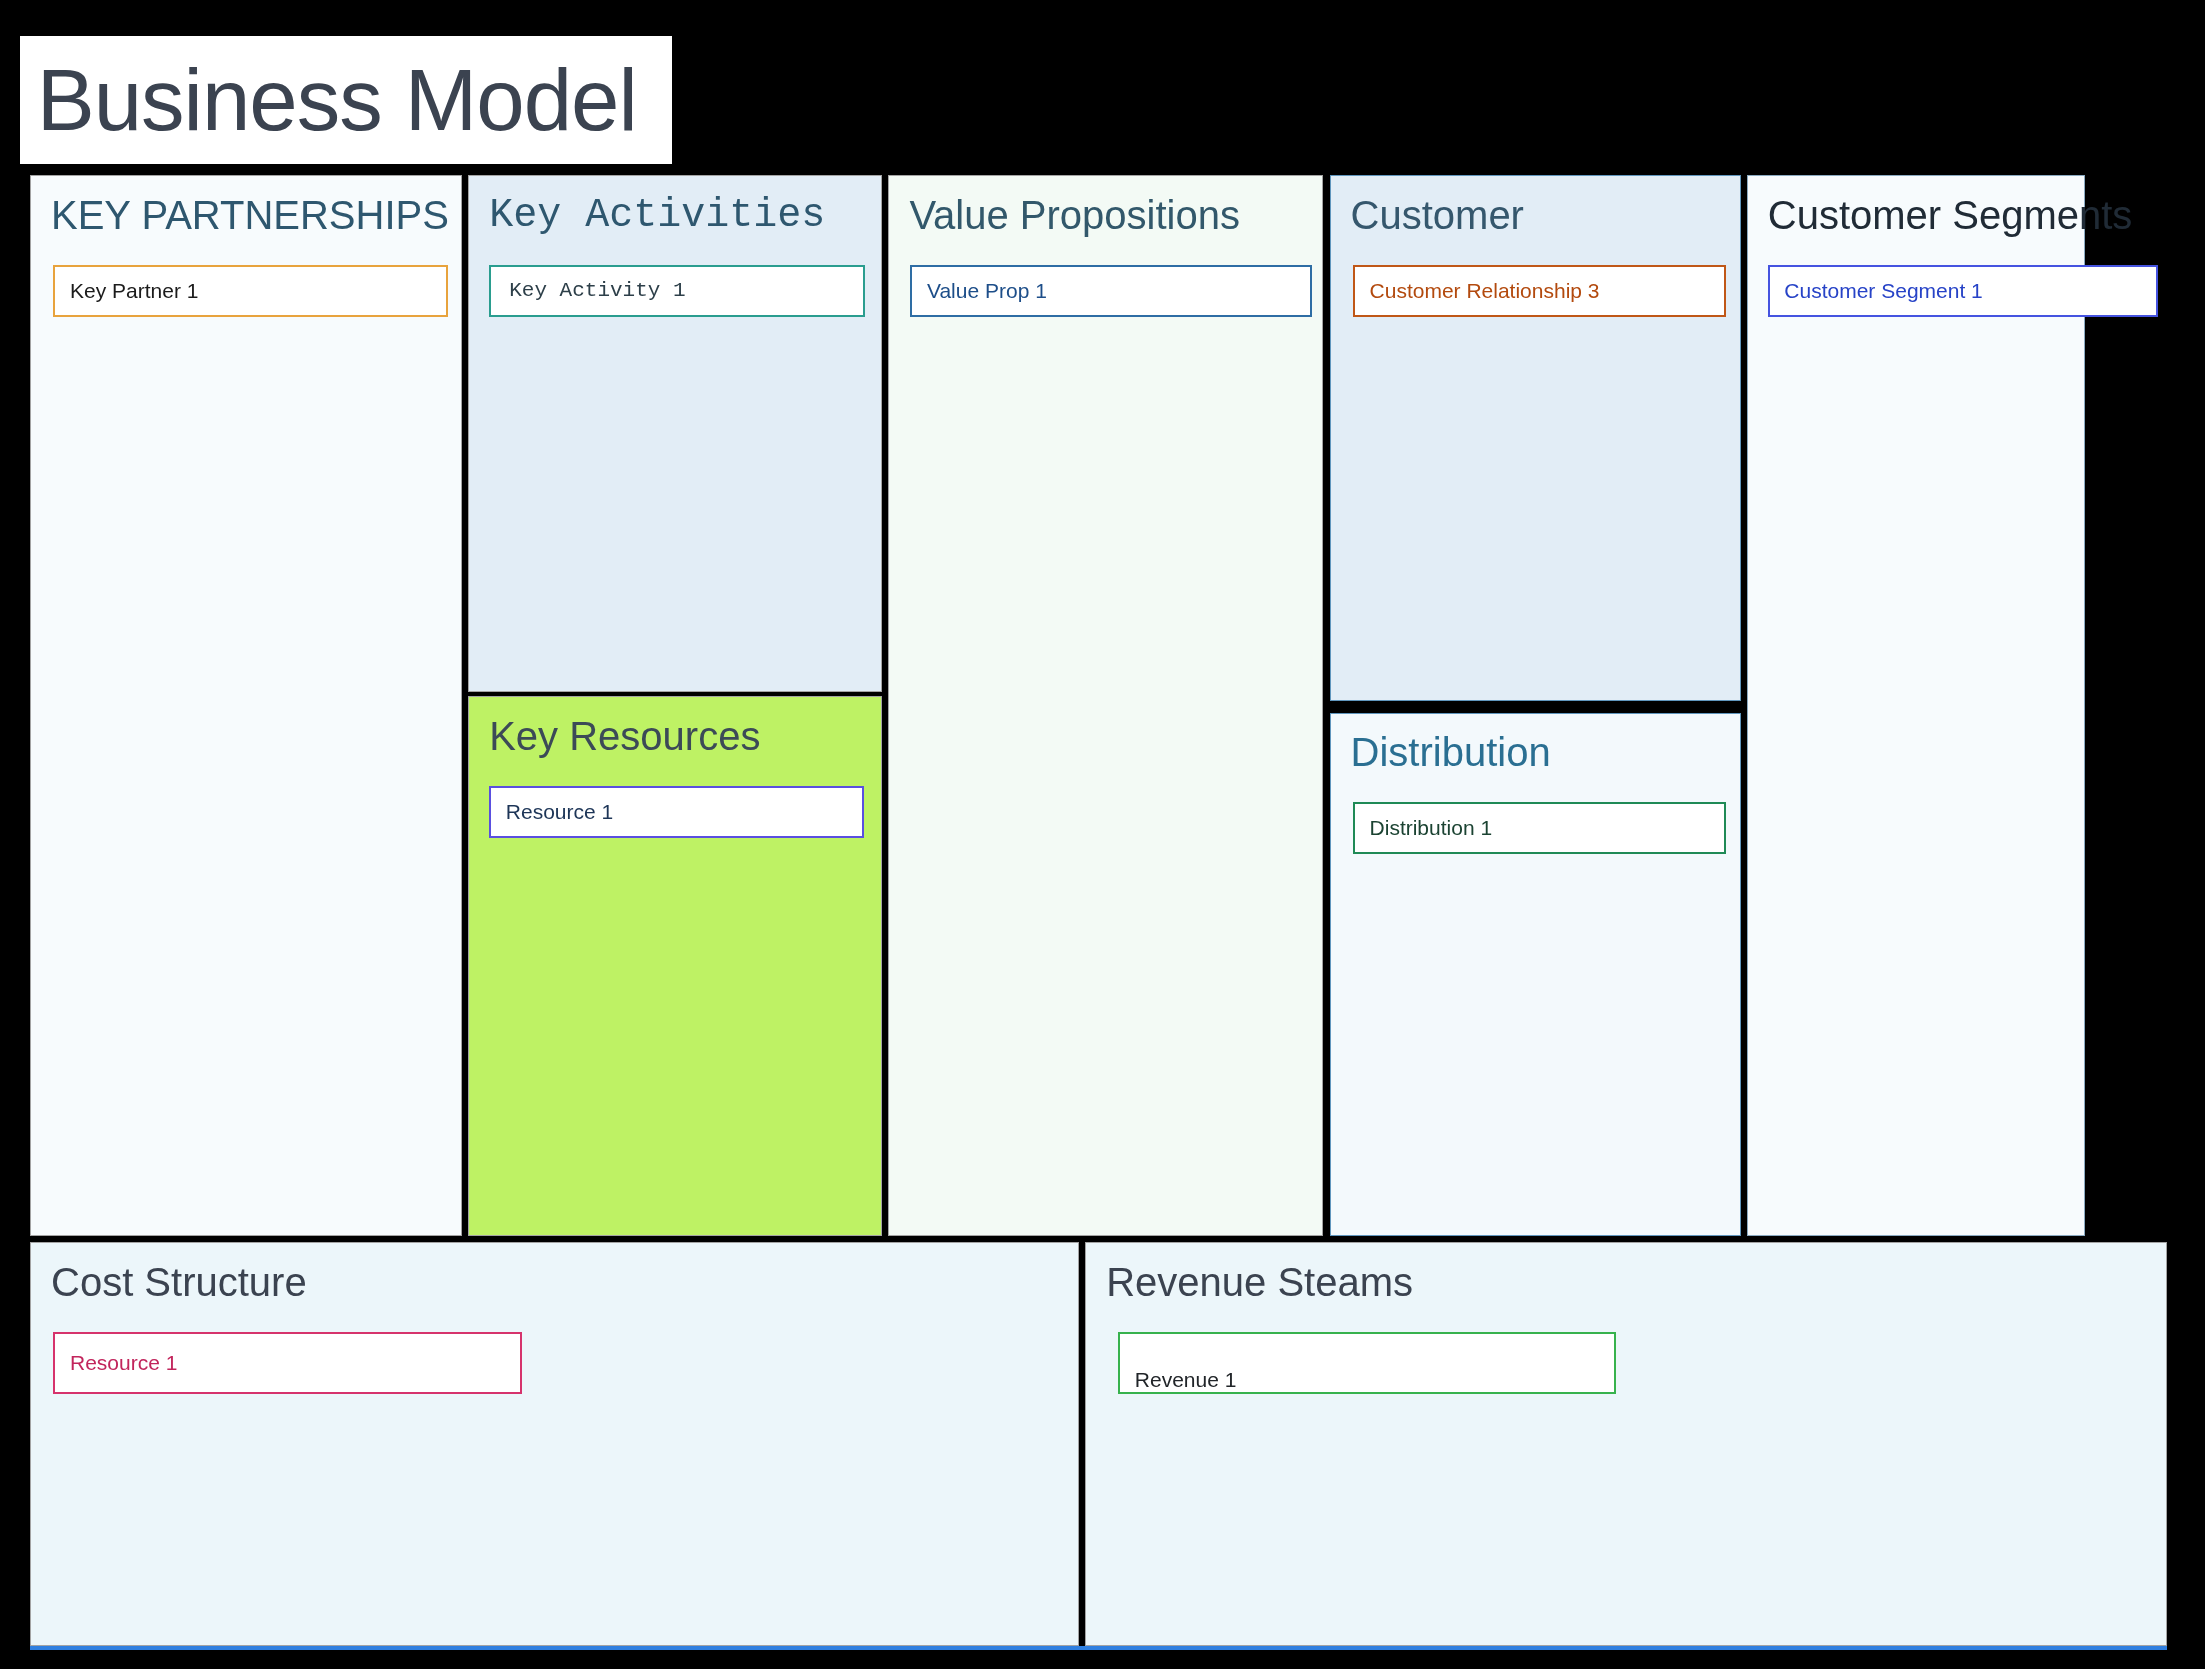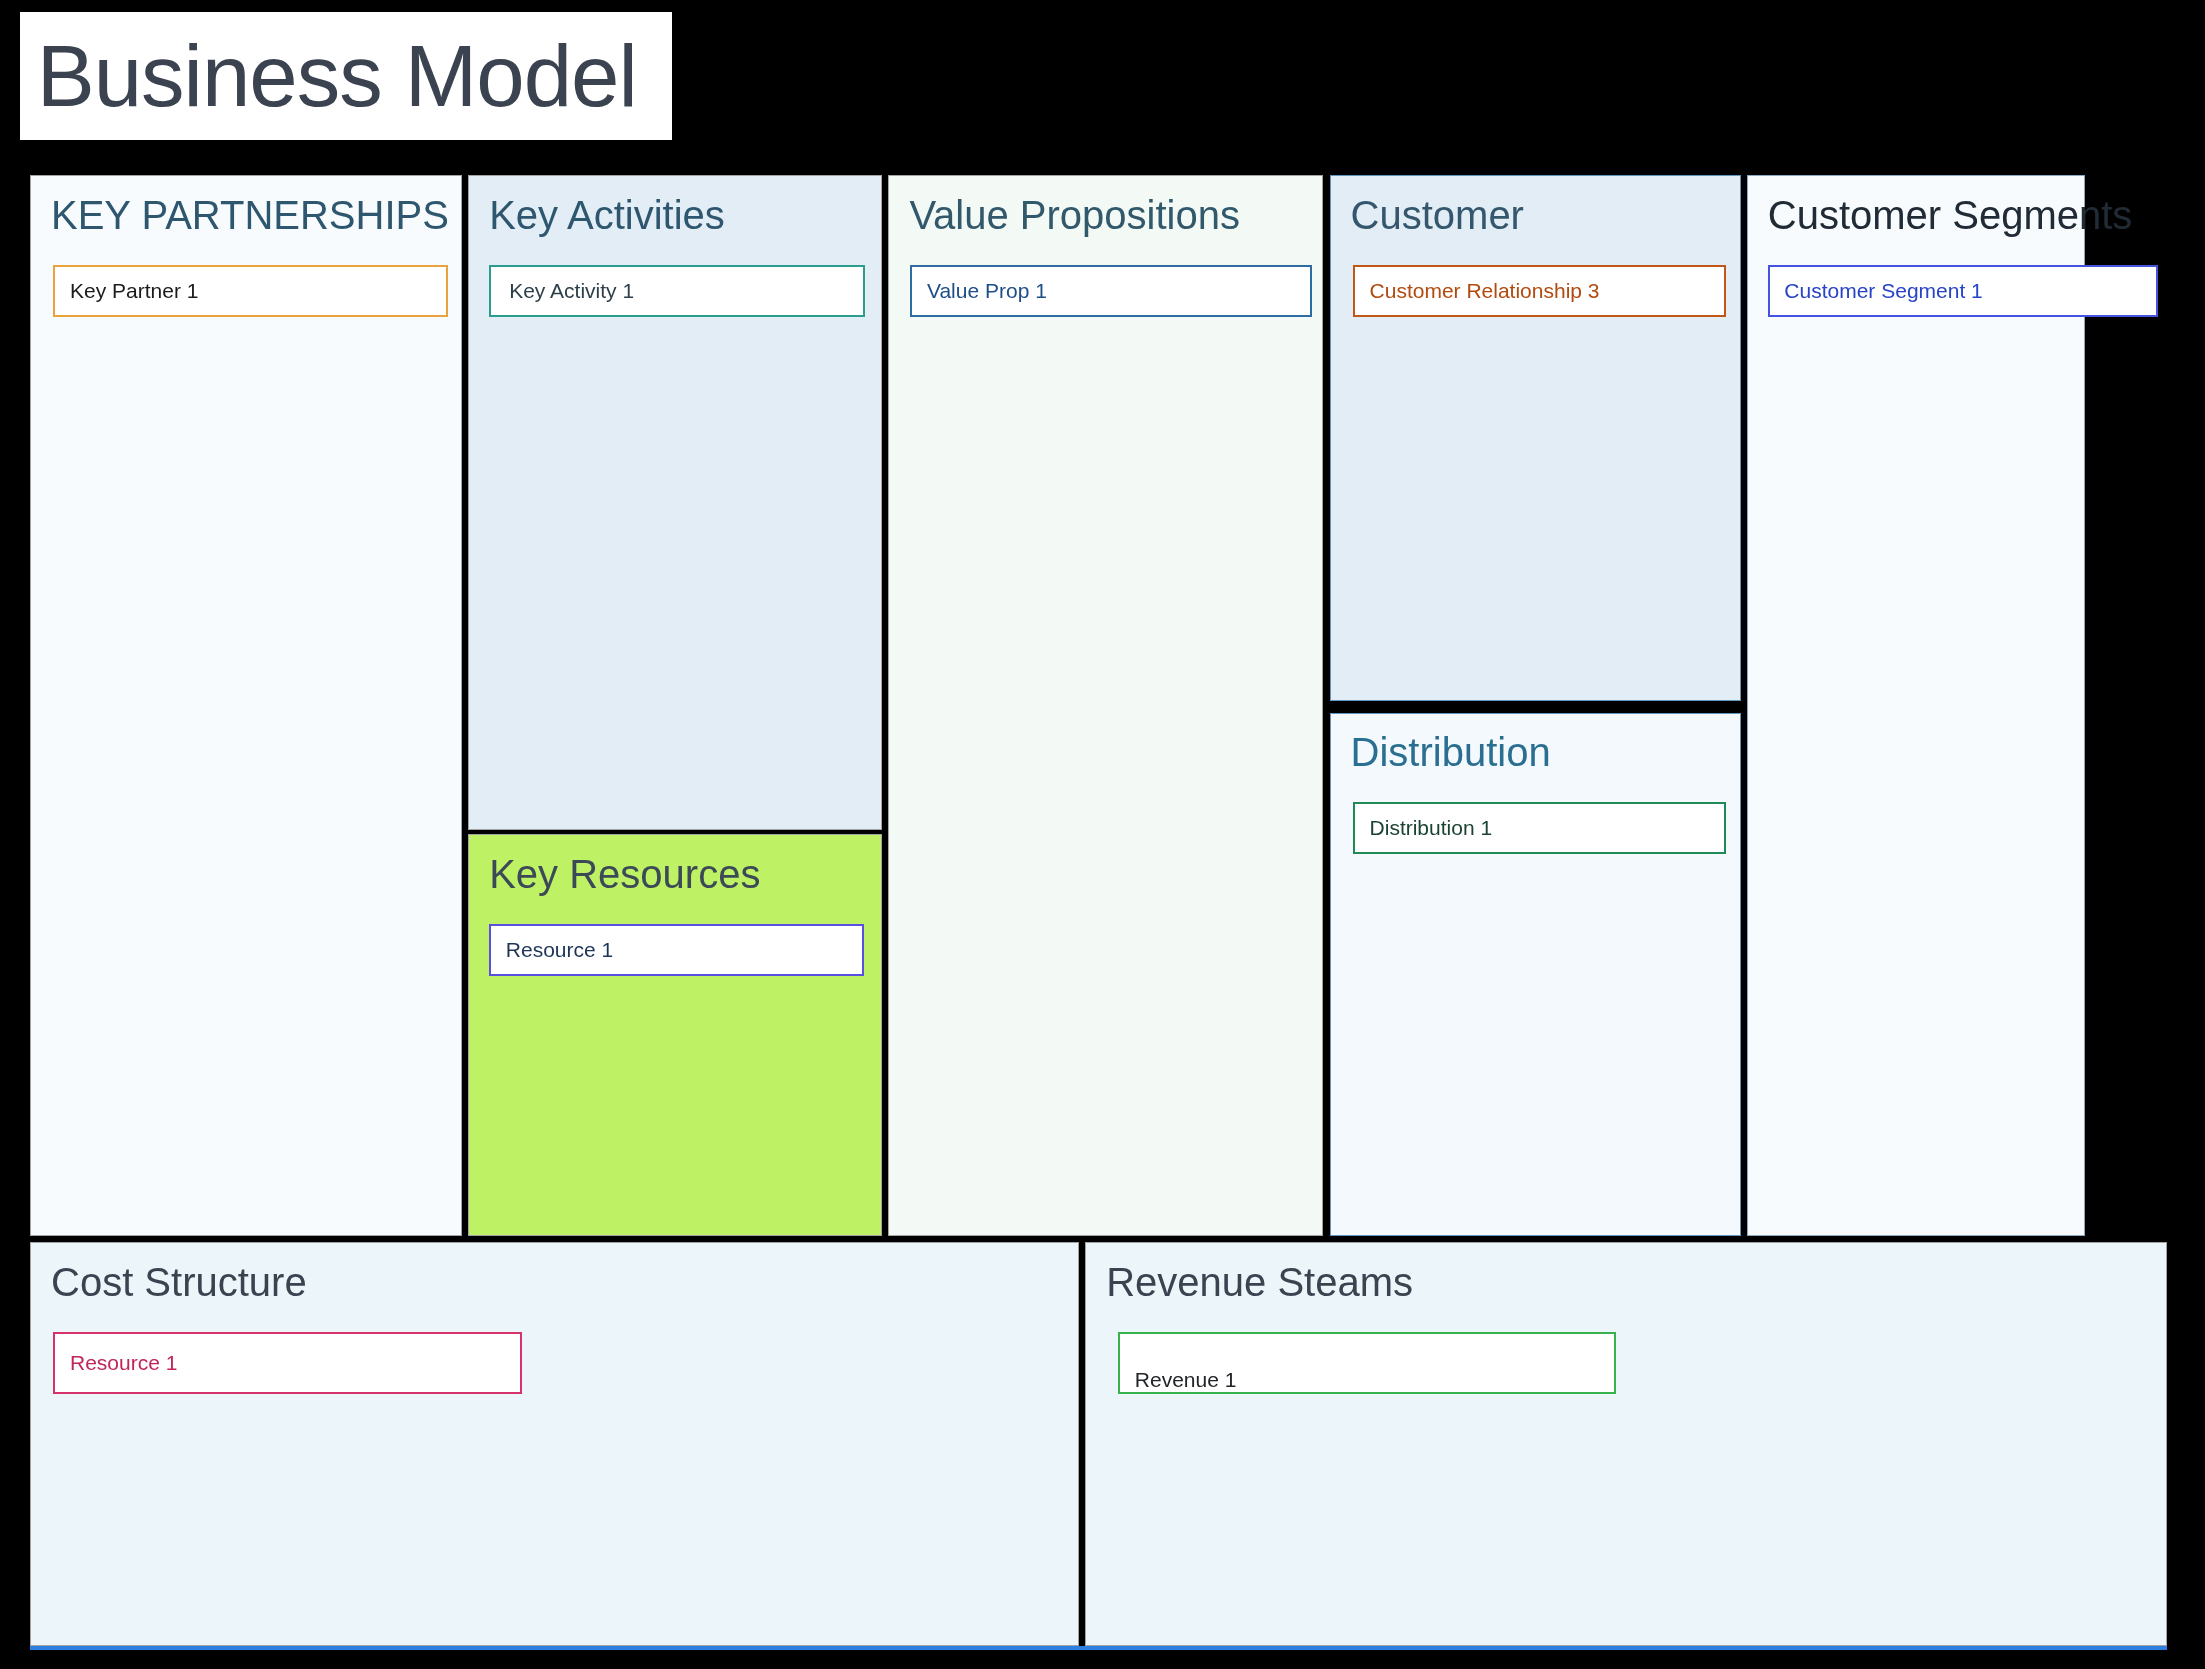--- a/index.html
+++ b/index.html
@@ -1,40 +1,40 @@
 <!DOCTYPE html>
 <html style="font-size:8.3px"><head>
 <meta charset="utf-8">
 <style>
   * { margin:0; padding:0; box-sizing:border-box; }
   html,body { width:2205px; height:1669px; background:#000; font-family:"Liberation Sans", sans-serif; }
 
   
   .title-box{
-    position:absolute; left:20px; top:12px; width:652px; height:128px;
+    position:absolute; left:20px; top:36px; width:652px; height:128px;
     background:#ffffff; display:flex; align-items:center; padding-left:16.7px;
   }
   .title-box h1{ font-size:87px; font-weight:400; color:#3b4350; letter-spacing:-1px; }
 
   
   .canvas{ position:absolute; left:30px; top:175px; width:2137px; height:1475px;
            display:flex; flex-direction:column; }
   .top-row{ display:flex; height:1061px; gap:6.2px; }
   .col{ display:flex; flex-direction:column; }
   .col-1{ width:432px; } .col-2{ width:414px; } .col-3{ width:435px; }
   .col-4{ width:411px; } .col-5{ width:338px; }
 
   .panel{ position:relative; padding-top:16.7px; border:1px solid #a3a3a3; }
   .panel-title{ font-size:40px; font-weight:400; padding-left:20px; white-space:nowrap; }
 
   
   .key-partnerships{ height:100%; background:#f7fbfd; }
   .key-partnerships .panel-title{ color:#2e576f; }
 
-  .key-activities{ height:655px; background:#e2edf6; margin-bottom:4.2px; }
+  .key-activities{ height:517px; background:#e2edf6; margin-bottom:4.2px;font-family:Liberation Mono, monospace; }
   .key-activities .panel-title{ color:#2e576f; }
 
   .key-resources{ flex:1; background:#bef264; }
   .key-resources .panel-title{ color:#3c4a57; }
 
   .value-propositions{ height:100%; background:#f3faf5; }
   .value-propositions .panel-title{ color:#32586b; }
 
   .customer{ height:526px; background:#e2edf6; margin-bottom:11.5px; border:1.6px solid #6096bd; }
   .customer .panel-title{ color:#35576d; }

